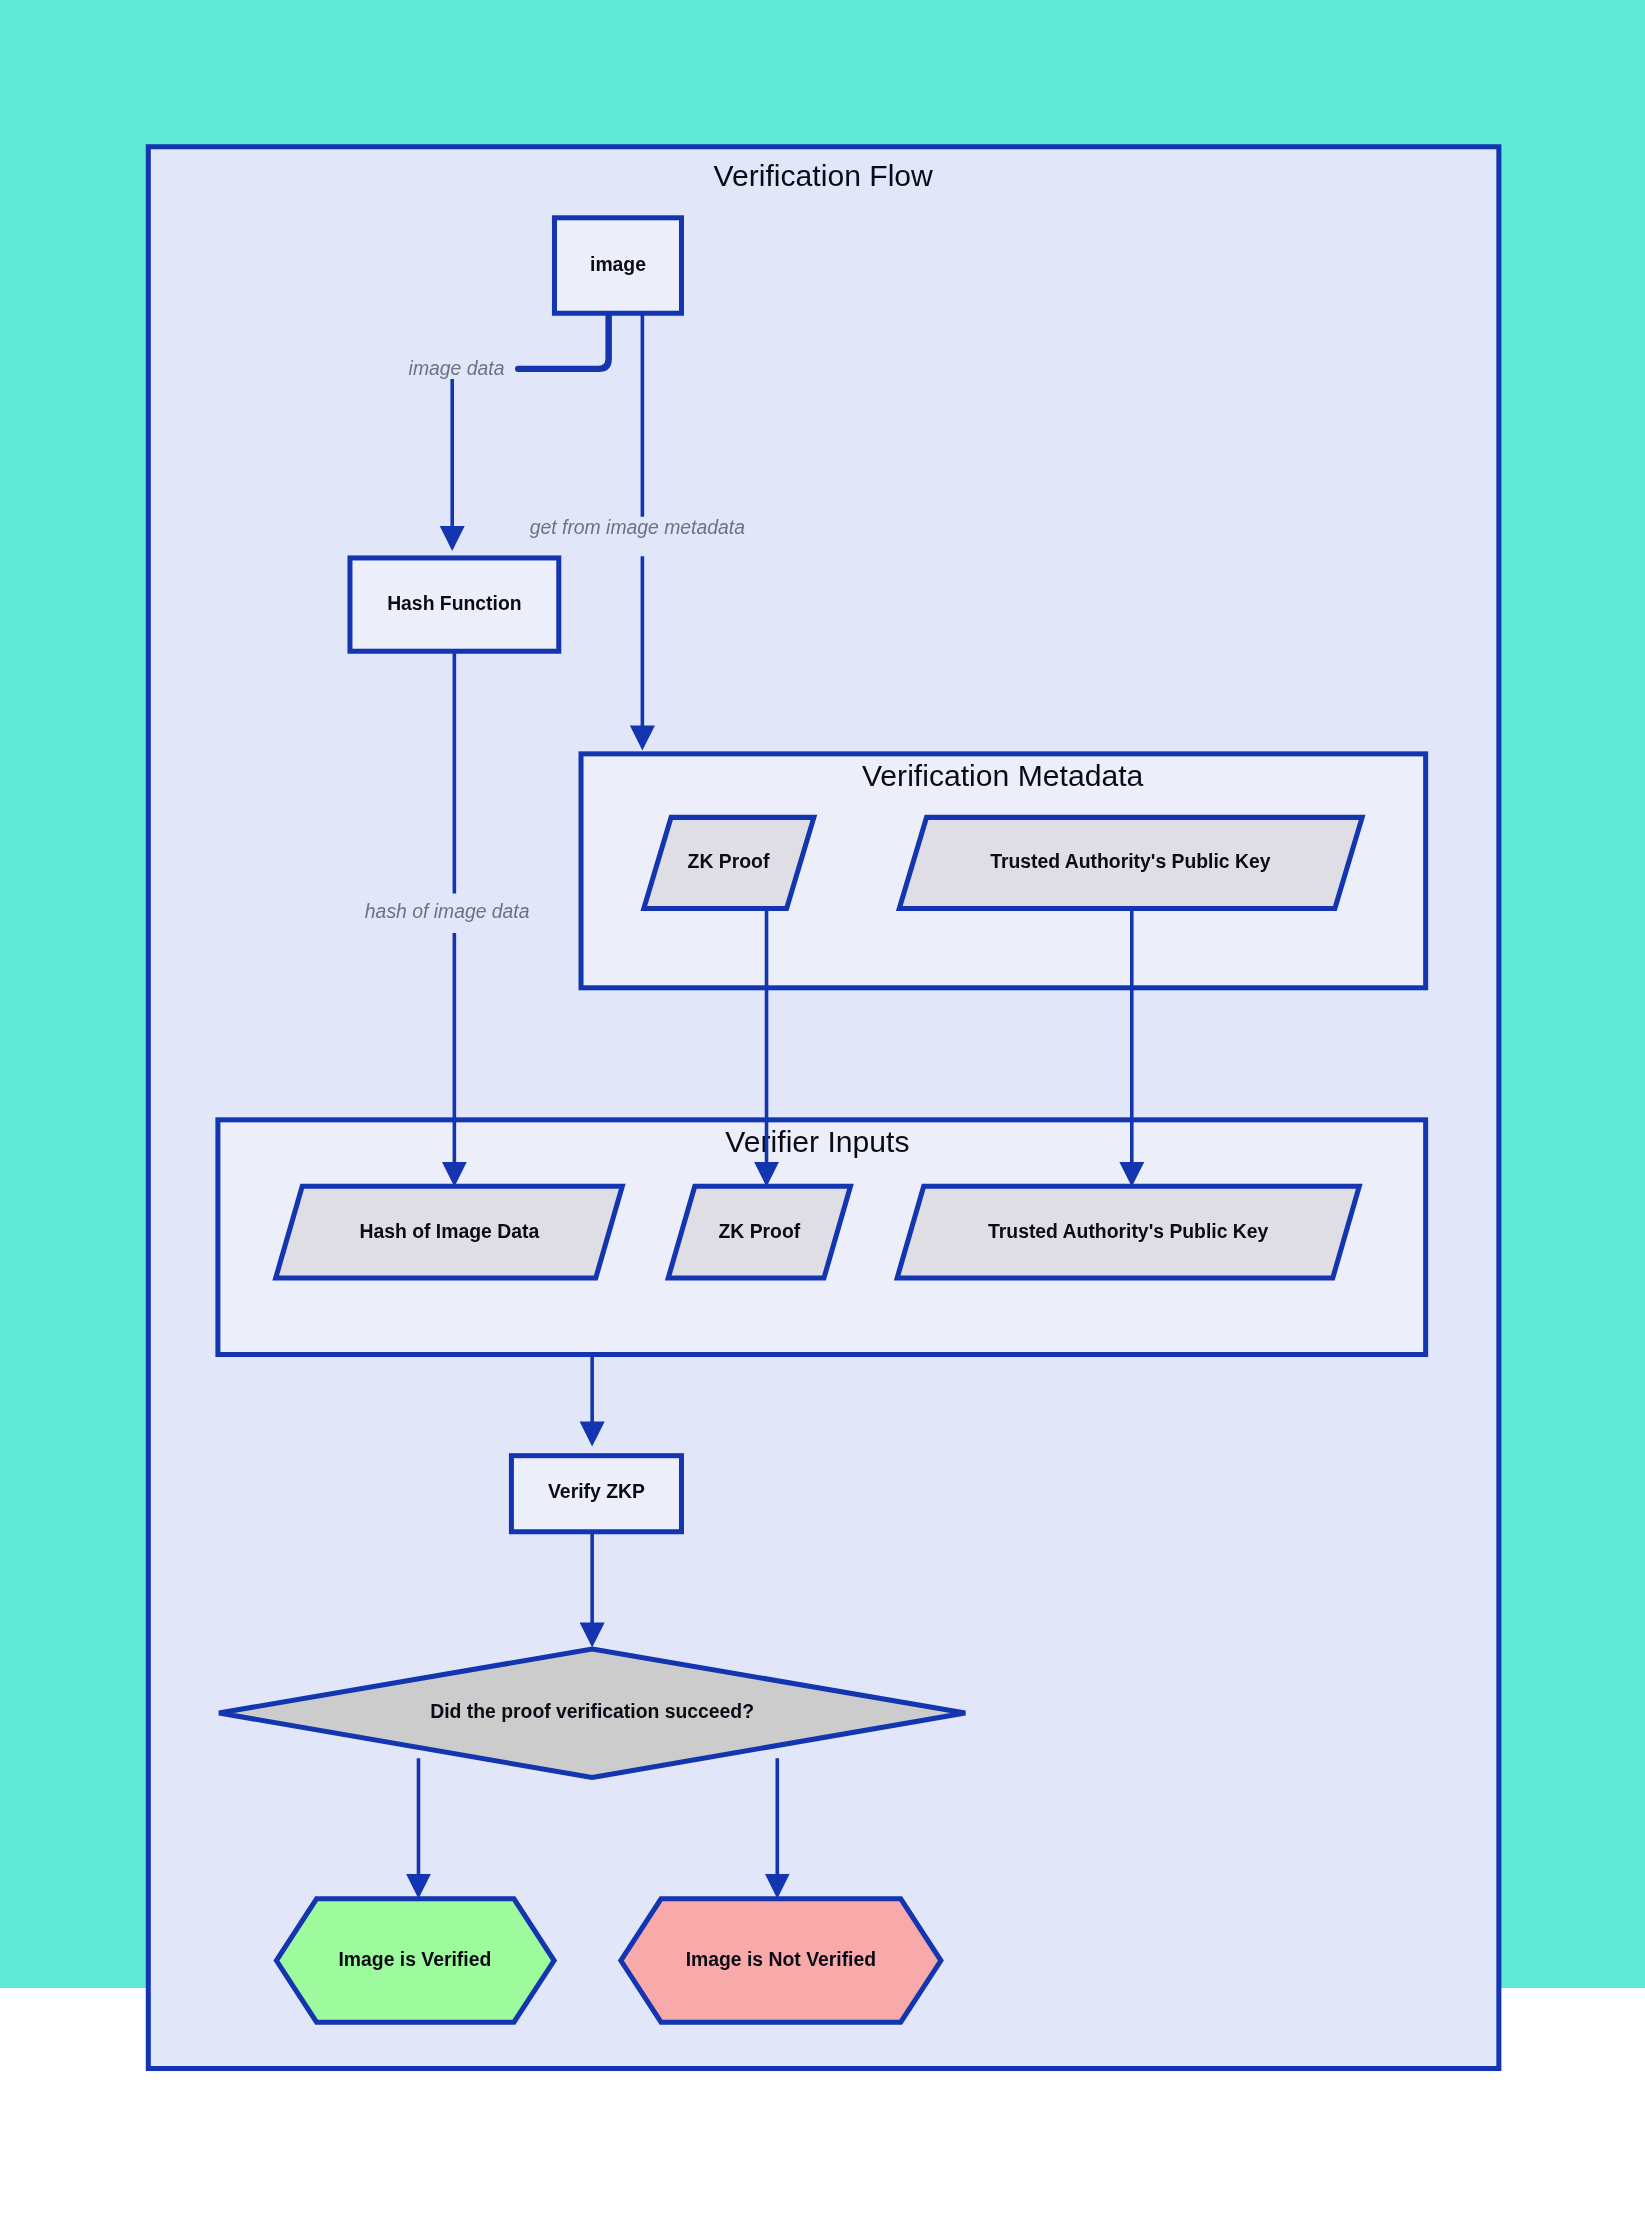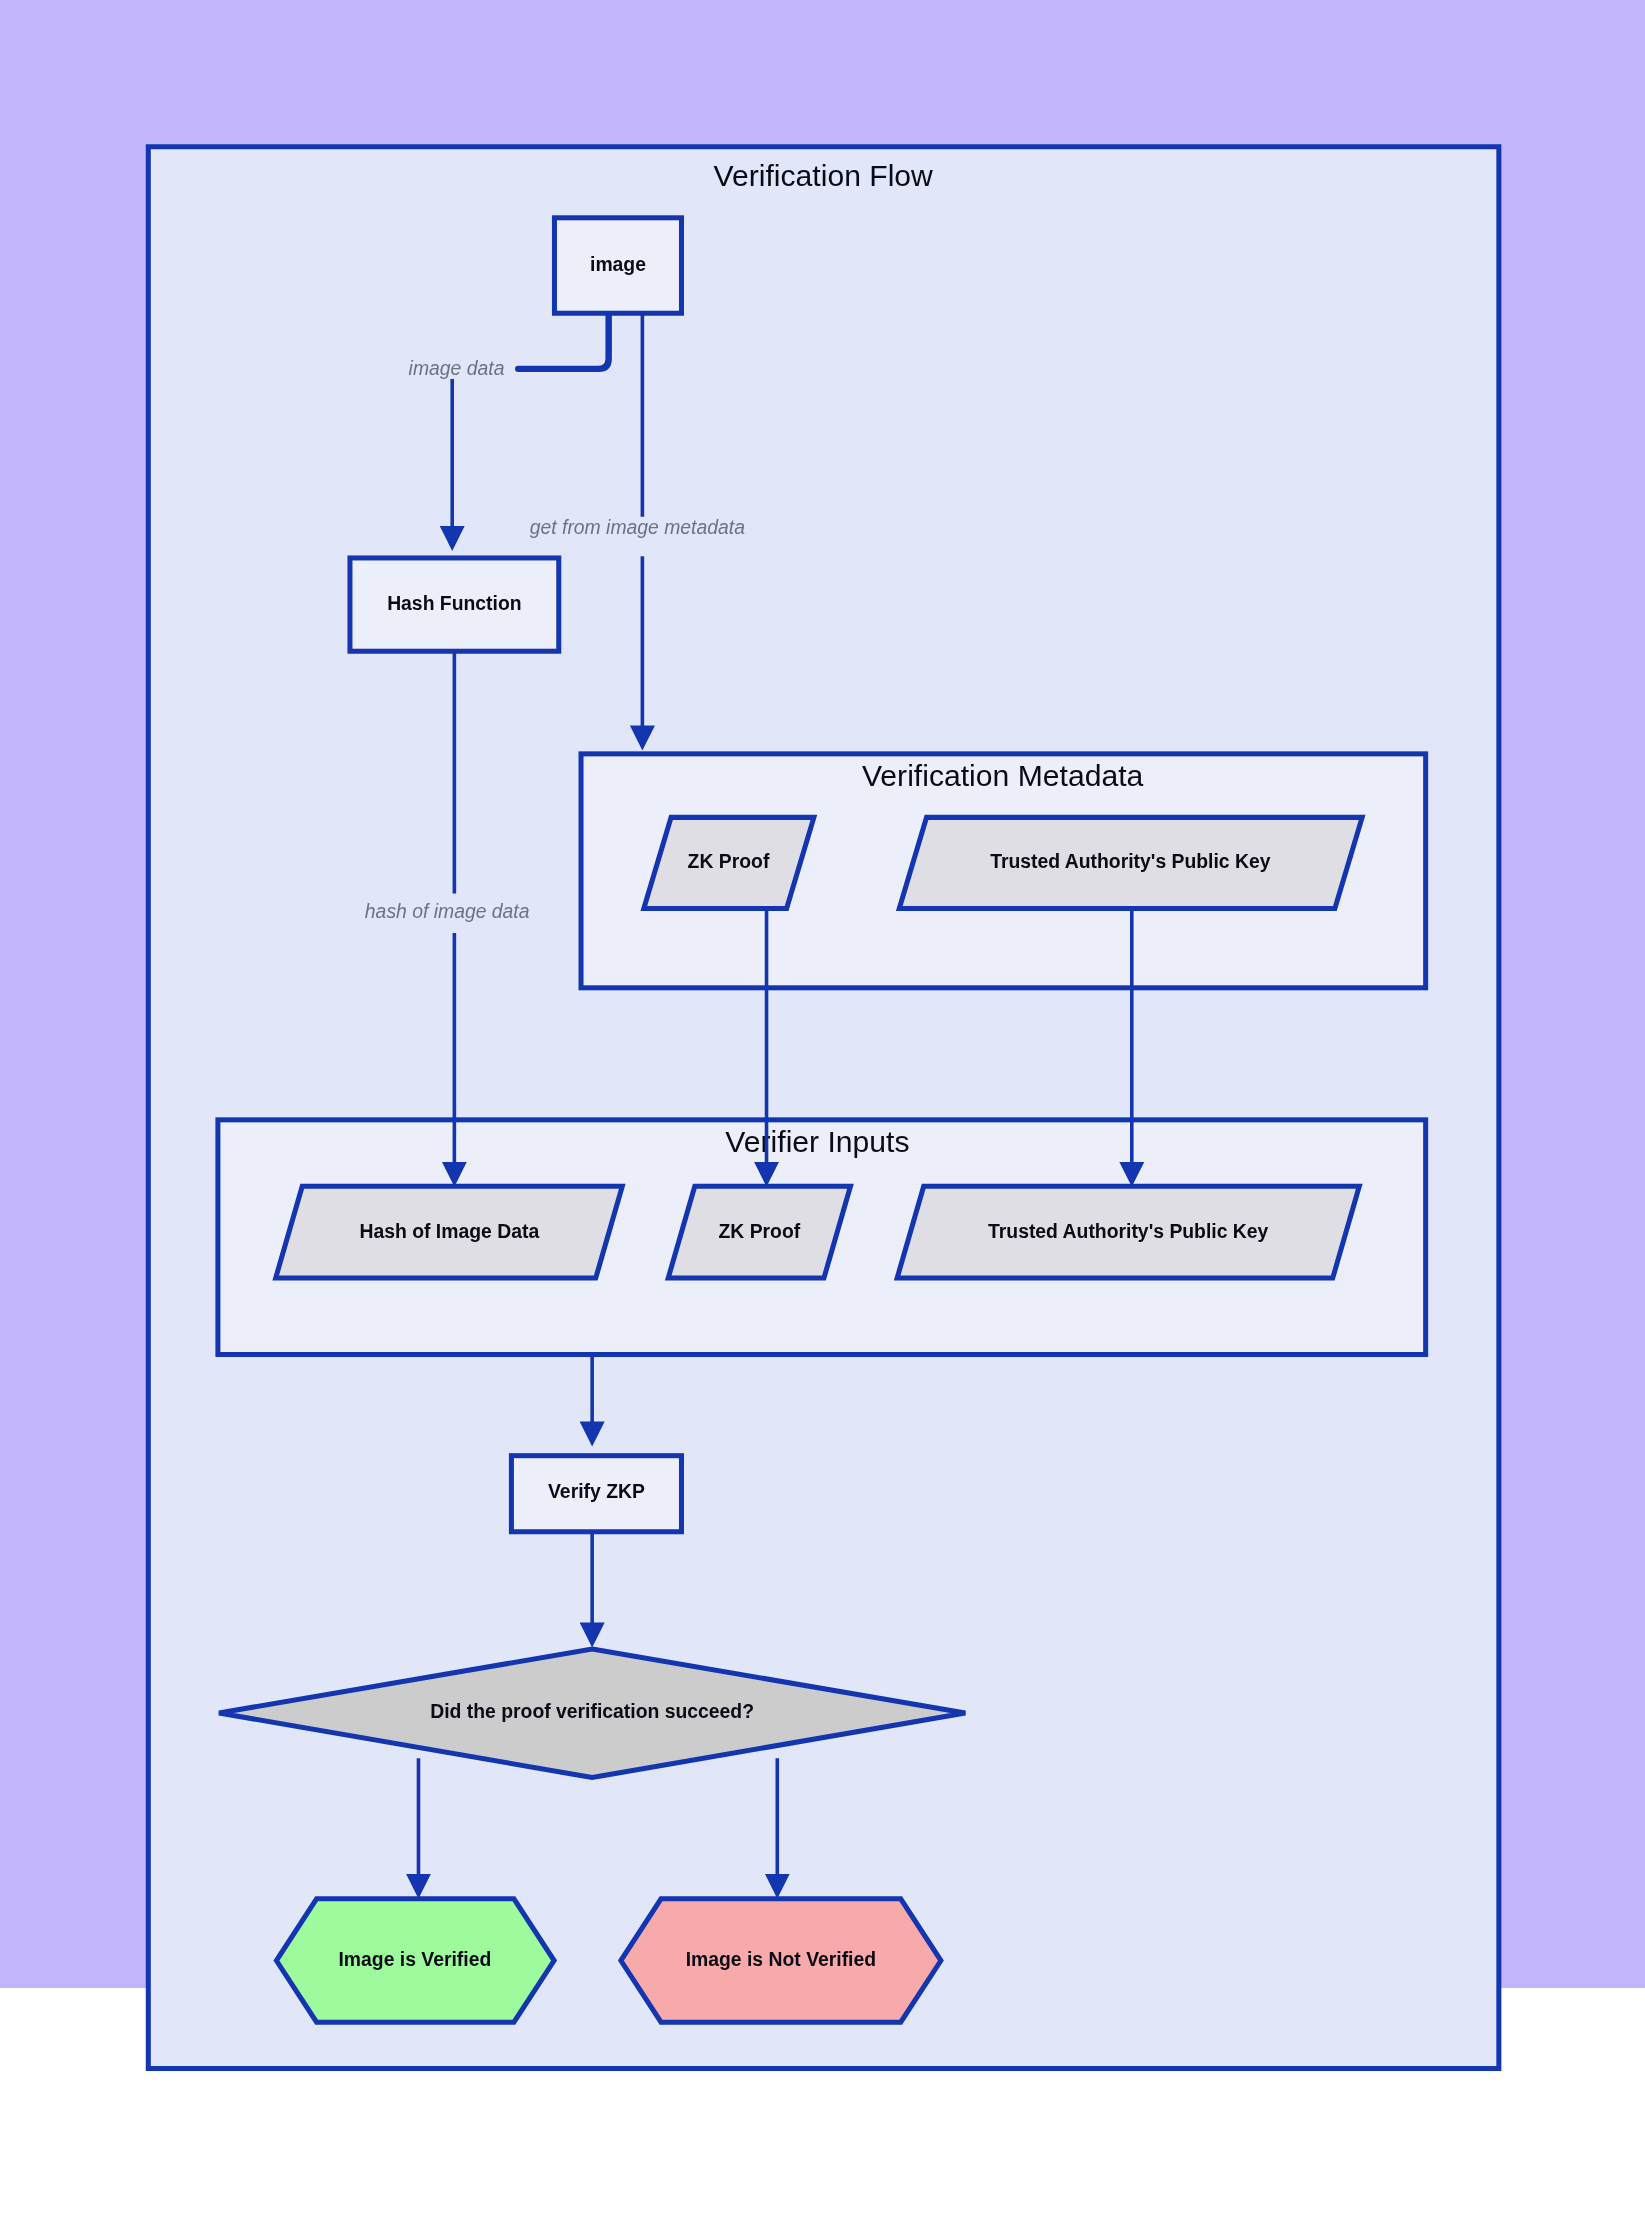--- a/index.html
+++ b/index.html
@@ -10,21 +10,21 @@
   body {
     width: 1645px;
     height: 2216px;
     font-family: "Liberation Sans", sans-serif;
     overflow: hidden;
   }
   #canvas {
     position: relative;
     width: 1645px;
     height: 1988px;
-    background: #c4b5fd;
+    background: #5eead4;
   }
   svg#flow {
     position: absolute;
     left: 0;
     top: 0;
     width: 1645px;
     height: 2216px;
   }
   .node-fill      { fill: #ECEFF9; }
   .node-stroke    { stroke: #1335B0; stroke-width: 7; }

